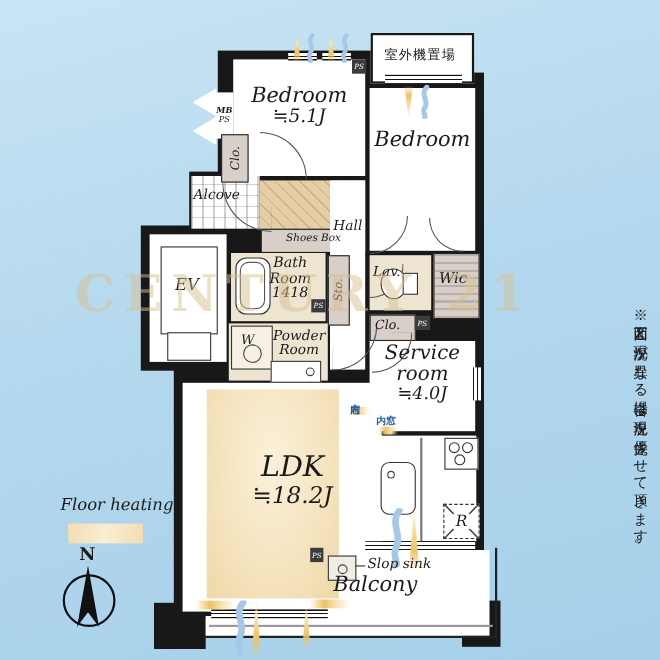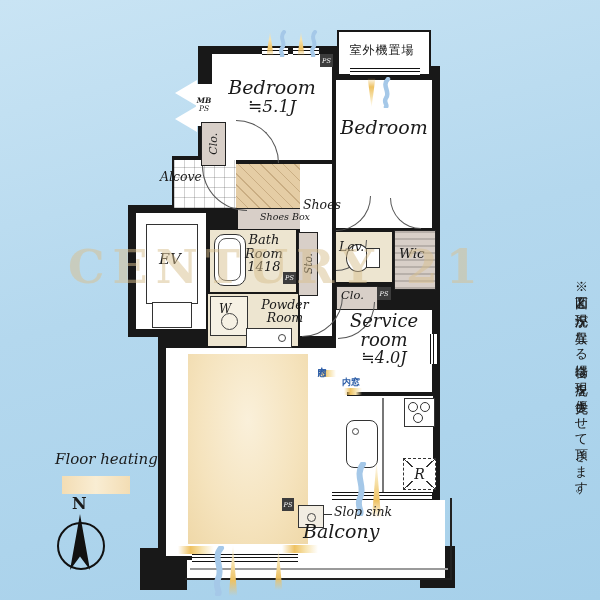--- a/index.html
+++ b/index.html
@@ -171,36 +171,38 @@
   <div class="sun-h" style="left:344px;top:388px;width:18px;height:7px;"></div>
 
   <div class="lbl ctr" style="left:212px;top:78px;width:120px;">
     <div style="font-size:19px;">Bedroom</div>
     <div style="font-size:17px;">≒5.1J</div>
   </div>
   <div class="lbl ctr" style="left:336px;top:118px;width:96px;">
     <div style="font-size:19px;">Bedroom</div>
   </div>
   <div class="lbl ctr" style="left:186px;top:412px;width:160px;">
+    <div style="font-size:26px;">LDK</div>
+    <div style="font-size:21px;">≒18.2J</div>
   </div>
   <div class="lbl ctr" style="left:336px;top:312px;width:96px;">
     <div style="font-size:18px;">Service</div>
     <div style="font-size:18px;">room</div>
     <div style="font-size:16px;">≒4.0J</div>
   </div>
   <div class="lbl" style="left:303px;top:522px;font-size:19px;">Balcony</div>
-  <div class="lbl" style="left:303px;top:198px;font-size:12.5px;">Shoes</div>
-  <div class="lbl" style="left:160px;top:170px;font-size:12.5px;">Alcove</div>
+  <div class="lbl" style="left:303px;top:198px;font-size:12.5px;">Hall</div>
+  <div class="lbl" style="left:176px;top:170px;font-size:12.5px;">Alcove</div>
   <div class="lbl ctr" style="left:238px;top:212px;width:94px;font-size:9.5px;">Shoes Box</div>
   <div class="lbl" style="left:245px;top:233px;text-align:center;">
     <div style="font-size:13px;">Bath</div>
     <div style="font-size:13px;">Room</div>
     <div style="font-size:13px;">1418</div>
   </div>
-  <div class="lbl ctr" style="left:244px;top:298px;width:56px;margin-left:13px;">
+  <div class="lbl ctr" style="left:244px;top:298px;width:56px;">
     <div style="font-size:12.5px;">Powder</div>
     <div style="font-size:12.5px;">Room</div>
   </div>
   <div class="lbl" style="left:339px;top:240px;font-size:12.5px;">Lav.</div>
   <div class="lbl" style="left:399px;top:246px;font-size:13.5px;">Wic</div>
   <div class="lbl" style="left:341px;top:289px;font-size:11.5px;">Clo.</div>
   <div class="lbl" style="left:159px;top:252px;font-size:15px;">EV</div>
   <div class="lbl" style="left:219px;top:303px;font-size:12px;">W</div>
   <div class="abs ctr" style="left:337px;top:42px;width:90px;font-size:12px;font-family:'DejaVu Serif',serif;letter-spacing:1px;">室外機置場</div>
   <div class="lbl" style="left:334px;top:505px;font-size:12.5px;">Slop sink</div>

